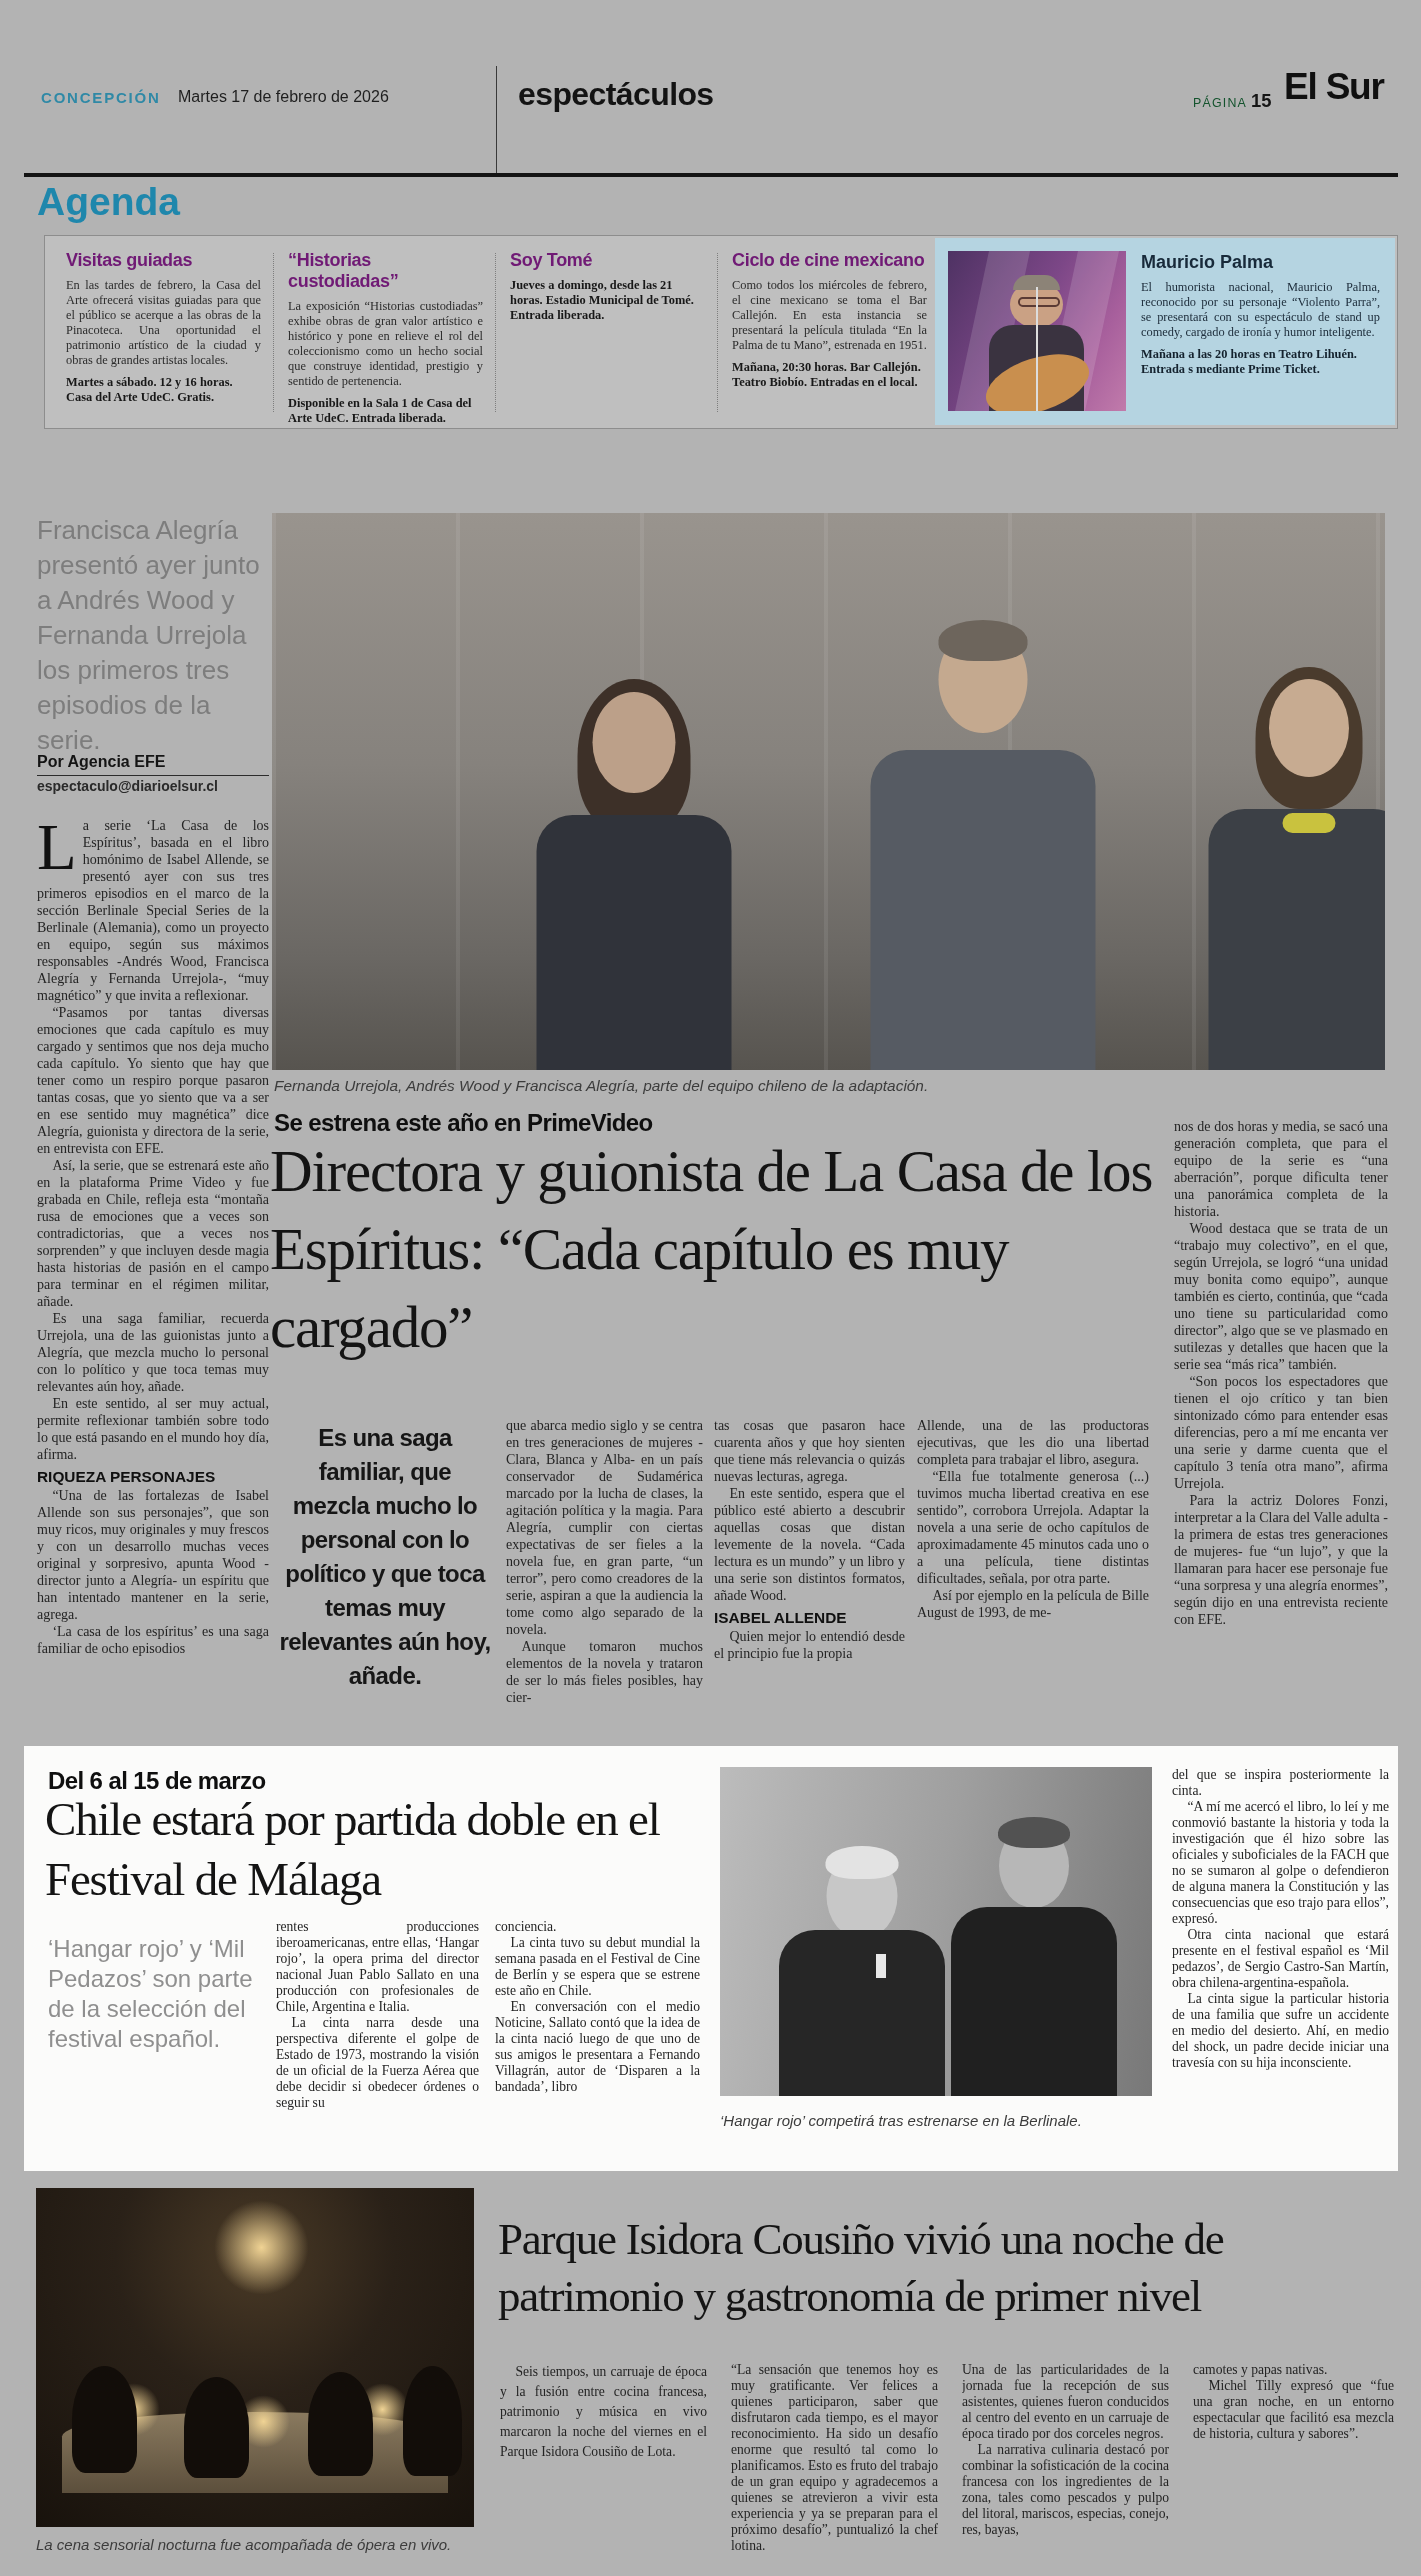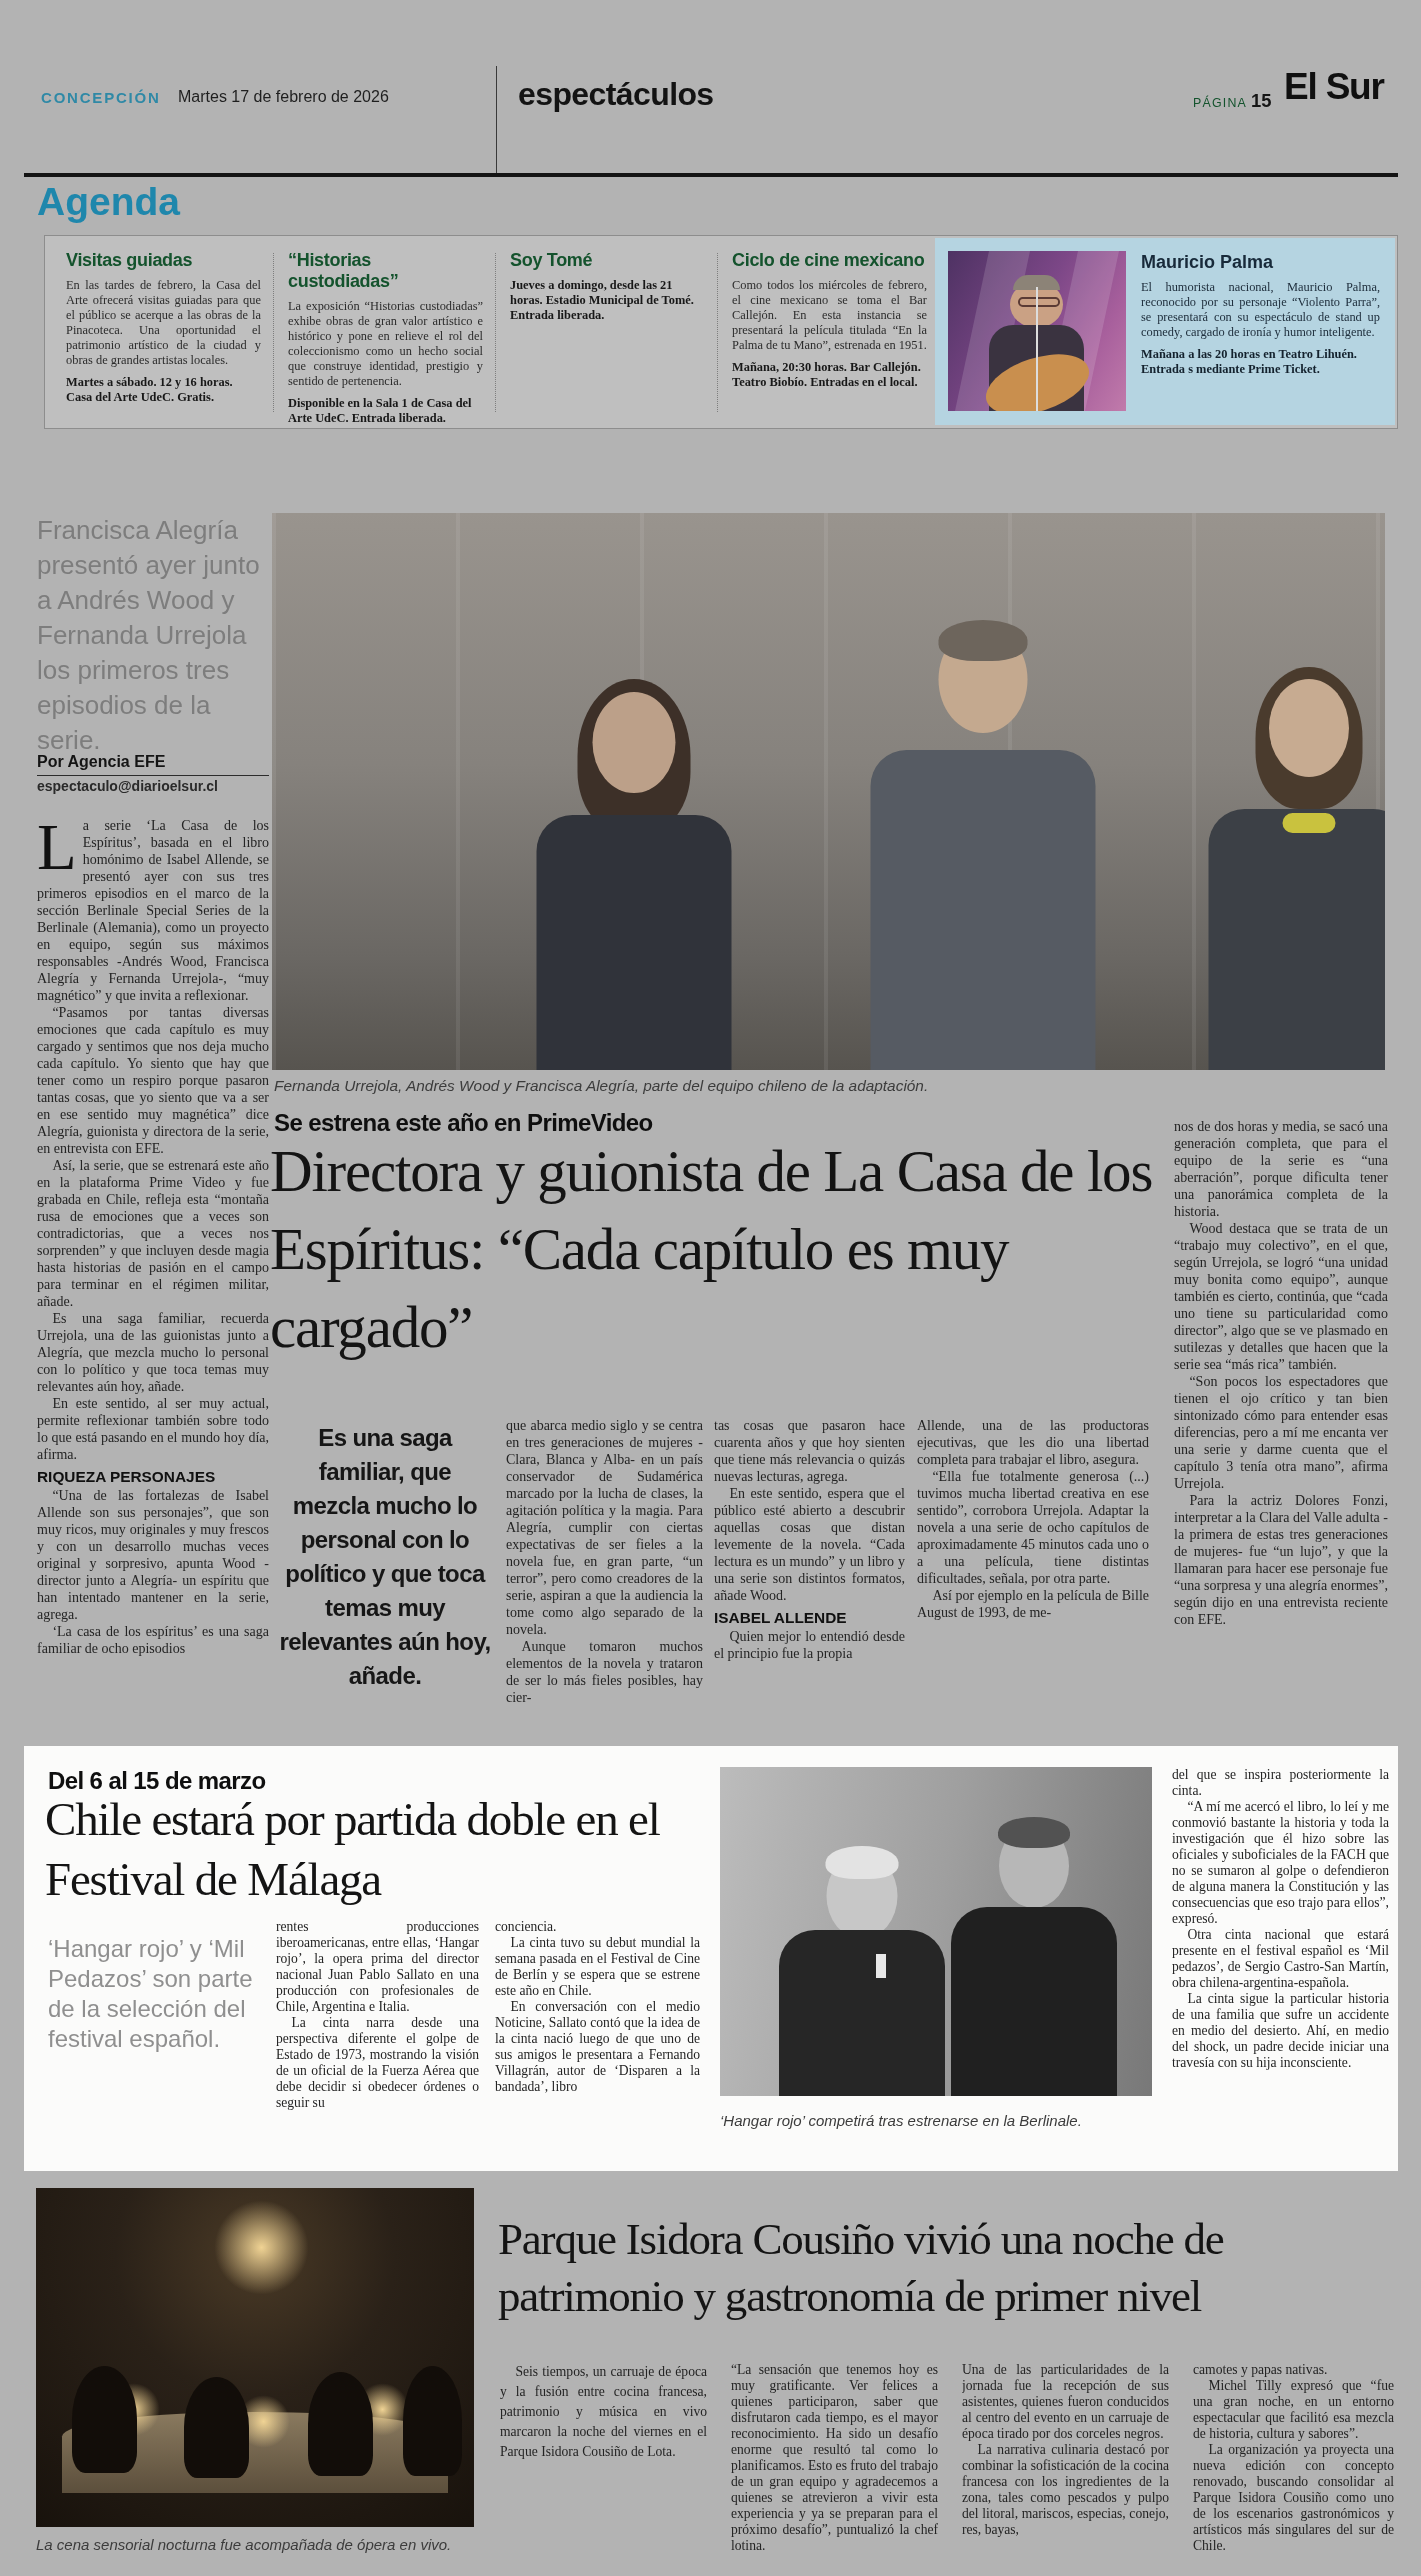--- a/index.html
+++ b/index.html
@@ -17,21 +17,21 @@
   .pagenum{font-family:"Liberation Sans",sans-serif;font-weight:bold;font-size:18.4px;color:#161616;text-align:right;}
   .masthead{font-family:"Liberation Sans",sans-serif;font-weight:bold;font-size:37px;
           color:#101010;letter-spacing:-1.2px;}
   .vline{width:1.2px;background:#3a3a3a;}
   .toprule{height:4.1px;background:#141414;}
 
   
   .agenda-title{font-family:"Liberation Sans",sans-serif;font-weight:bold;font-size:39px;color:#1f87ac;}
   .agenda-box{background:#bfbfbf;border:1.2px solid #8d8d8d;}
   .ag-item-title{font-family:"Liberation Sans",sans-serif;font-weight:bold;font-size:18px;
-          letter-spacing:-0.3px;color:#14532d;margin-bottom:7px;}
+          letter-spacing:-0.3px;color:#701a75;margin-bottom:7px;}
   .ag-body{font-size:12.4px;line-height:15px;color:#2c2c2c;text-align:justify;}
   .ag-footer{font-size:12.4px;line-height:15px;font-weight:bold;color:#181818;margin-top:7px;}
   .ag-sep{border-left:1.2px dotted #7e7e7e;width:0;}
   .ag-highlight{background:#b5d4e1;}
   .ag-hl-title{font-family:"Liberation Sans",sans-serif;font-weight:bold;font-size:18px;color:#182a3a;margin-bottom:7px;}
   .ag-hl-body{font-size:12.4px;line-height:15px;color:#20303e;text-align:justify;}
   .ag-hl-footer{font-size:12.4px;line-height:15px;font-weight:bold;color:#14222e;margin-top:7px;}
 
   
   .body-col{font-size:14px;line-height:17px;color:#242424;text-align:justify;overflow:hidden;}
@@ -272,18 +272,17 @@
     <div class="abs body-col" style="left:731px;top:2362px;width:207px;height:211px;font-size:13.6px;line-height:16px;">
       <p class="first">“La sensación que tenemos hoy es muy gratificante. Ver felices a quienes participaron, saber que disfrutaron cada tiempo, es el mayor reconocimiento. Ha sido un desafío enorme que resultó tal como lo planificamos. Esto es fruto del trabajo de un gran equipo y agradecemos a quienes se atrevieron a vivir esta experiencia y ya se preparan para el próximo desafío”, puntualizó la chef lotina.</p>
     </div>
     <div class="abs body-col" style="left:962px;top:2362px;width:207px;height:211px;font-size:13.6px;line-height:16px;">
       <p class="first">Una de las particularidades de la jornada fue la recepción de sus asistentes, quienes fueron conducidos al centro del evento en un carruaje de época tirado por dos corceles negros.</p>
       <p>La narrativa culinaria destacó por combinar la sofisticación de la cocina francesa con los ingredientes de la zona, tales como pescados y pulpo del litoral, mariscos, especias, conejo, res, bayas,</p>
     </div>
     <div class="abs body-col" style="left:1193px;top:2362px;width:201px;height:211px;font-size:13.6px;line-height:16px;">
       <p class="first">camotes y papas nativas.</p>
       <p>Michel Tilly expresó que “fue una gran noche, en un entorno espectacular que facilitó esa mezcla de historia, cultura y sabores”.</p>
-      <p>La organización ya proyecta una nueva edición con concepto renovado, buscando consolidar al Parque Isidora Cousiño como uno de los escenarios gastronómicos y artísticos más singulares del sur de Chile.</p>
     </div>
   </section>
 
 </div>
 
 
 </body></html>

